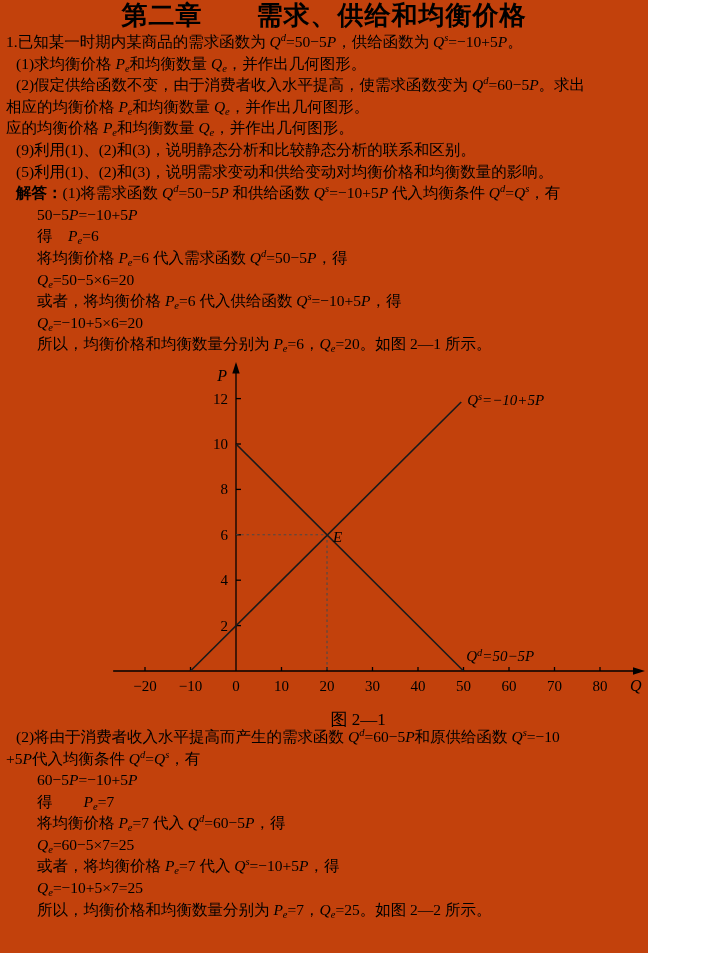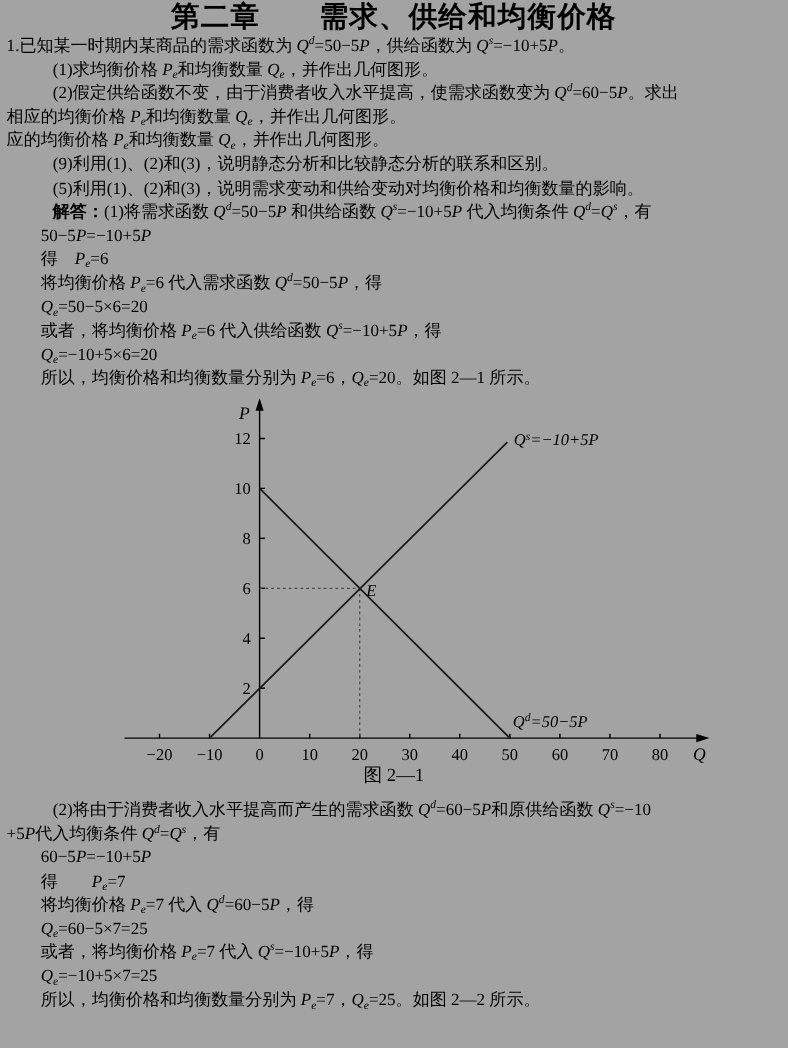--- a/index.html
+++ b/index.html
@@ -1,37 +1,37 @@
 <!DOCTYPE html>
 <html><head>
 <meta charset="utf-8">
 <style>
   html,body{margin:0;padding:0;background:#ffffff;}
   .page{
-    position:relative;width:716px;height:953px;overflow:hidden;
-    background:#a3a3a3;color:#000;
+    position:relative;width:648px;height:953px;overflow:hidden;
+    background:#c2410c;color:#000;
     font-family:"Liberation Serif","DejaVu Serif",serif;
   }
   .title{
     font-size:26px;font-weight:bold;text-align:center;
     line-height:30px;padding-top:1px;letter-spacing:1px;
   }
   .lines{width:716px;}
   .ln{font-size:15.5px;line-height:21.6px;white-space:nowrap;}
   .ind0{padding-left:6px;}
   .ind1{padding-left:37px;}
-  .ind2{padding-left:48px;}
+  .ind2{padding-left:16px;}
   .ln i{font-style:italic;}
   .ln b{font-weight:bold;}
   .ln sup,.ln sub{font-style:italic;font-size:10.5px;line-height:0;}
   .ln sub{vertical-align:-3px;}
   .figure{position:relative;height:371px;width:716px;}
   .figure svg{position:absolute;left:0;top:4px;}
   .caption{
-    position:absolute;top:339px;left:0;width:100%;
+    position:absolute;top:354px;left:0;width:100%;
     text-align:center;font-size:17px;line-height:22px;
   }
   
   .ax{stroke:#000;stroke-width:1.3;}
   .fil{fill:#000;stroke:none;}
   .curve{stroke:#1a1a1a;stroke-width:1.6;}
   .dash{stroke:#4a4a4a;stroke-width:1.1;stroke-dasharray:2.5 2.8;}
   text.tick{font-family:"Liberation Serif","DejaVu Serif",serif;font-size:15px;fill:#000;text-anchor:middle;}
   text.end{text-anchor:end;}
   text.axlab{font-family:"Liberation Serif","DejaVu Serif",serif;font-style:italic;font-size:16px;fill:#000;}

